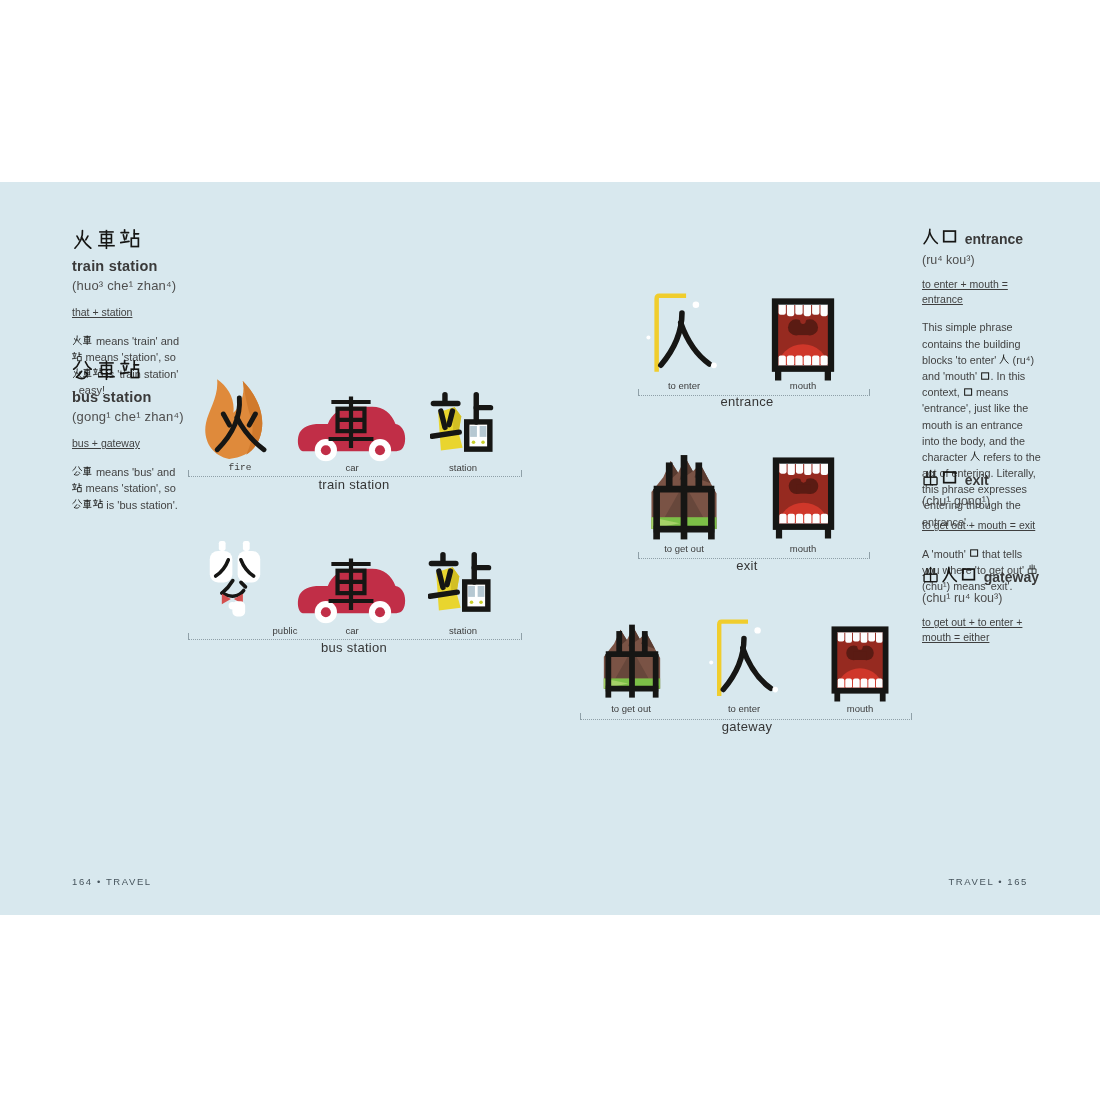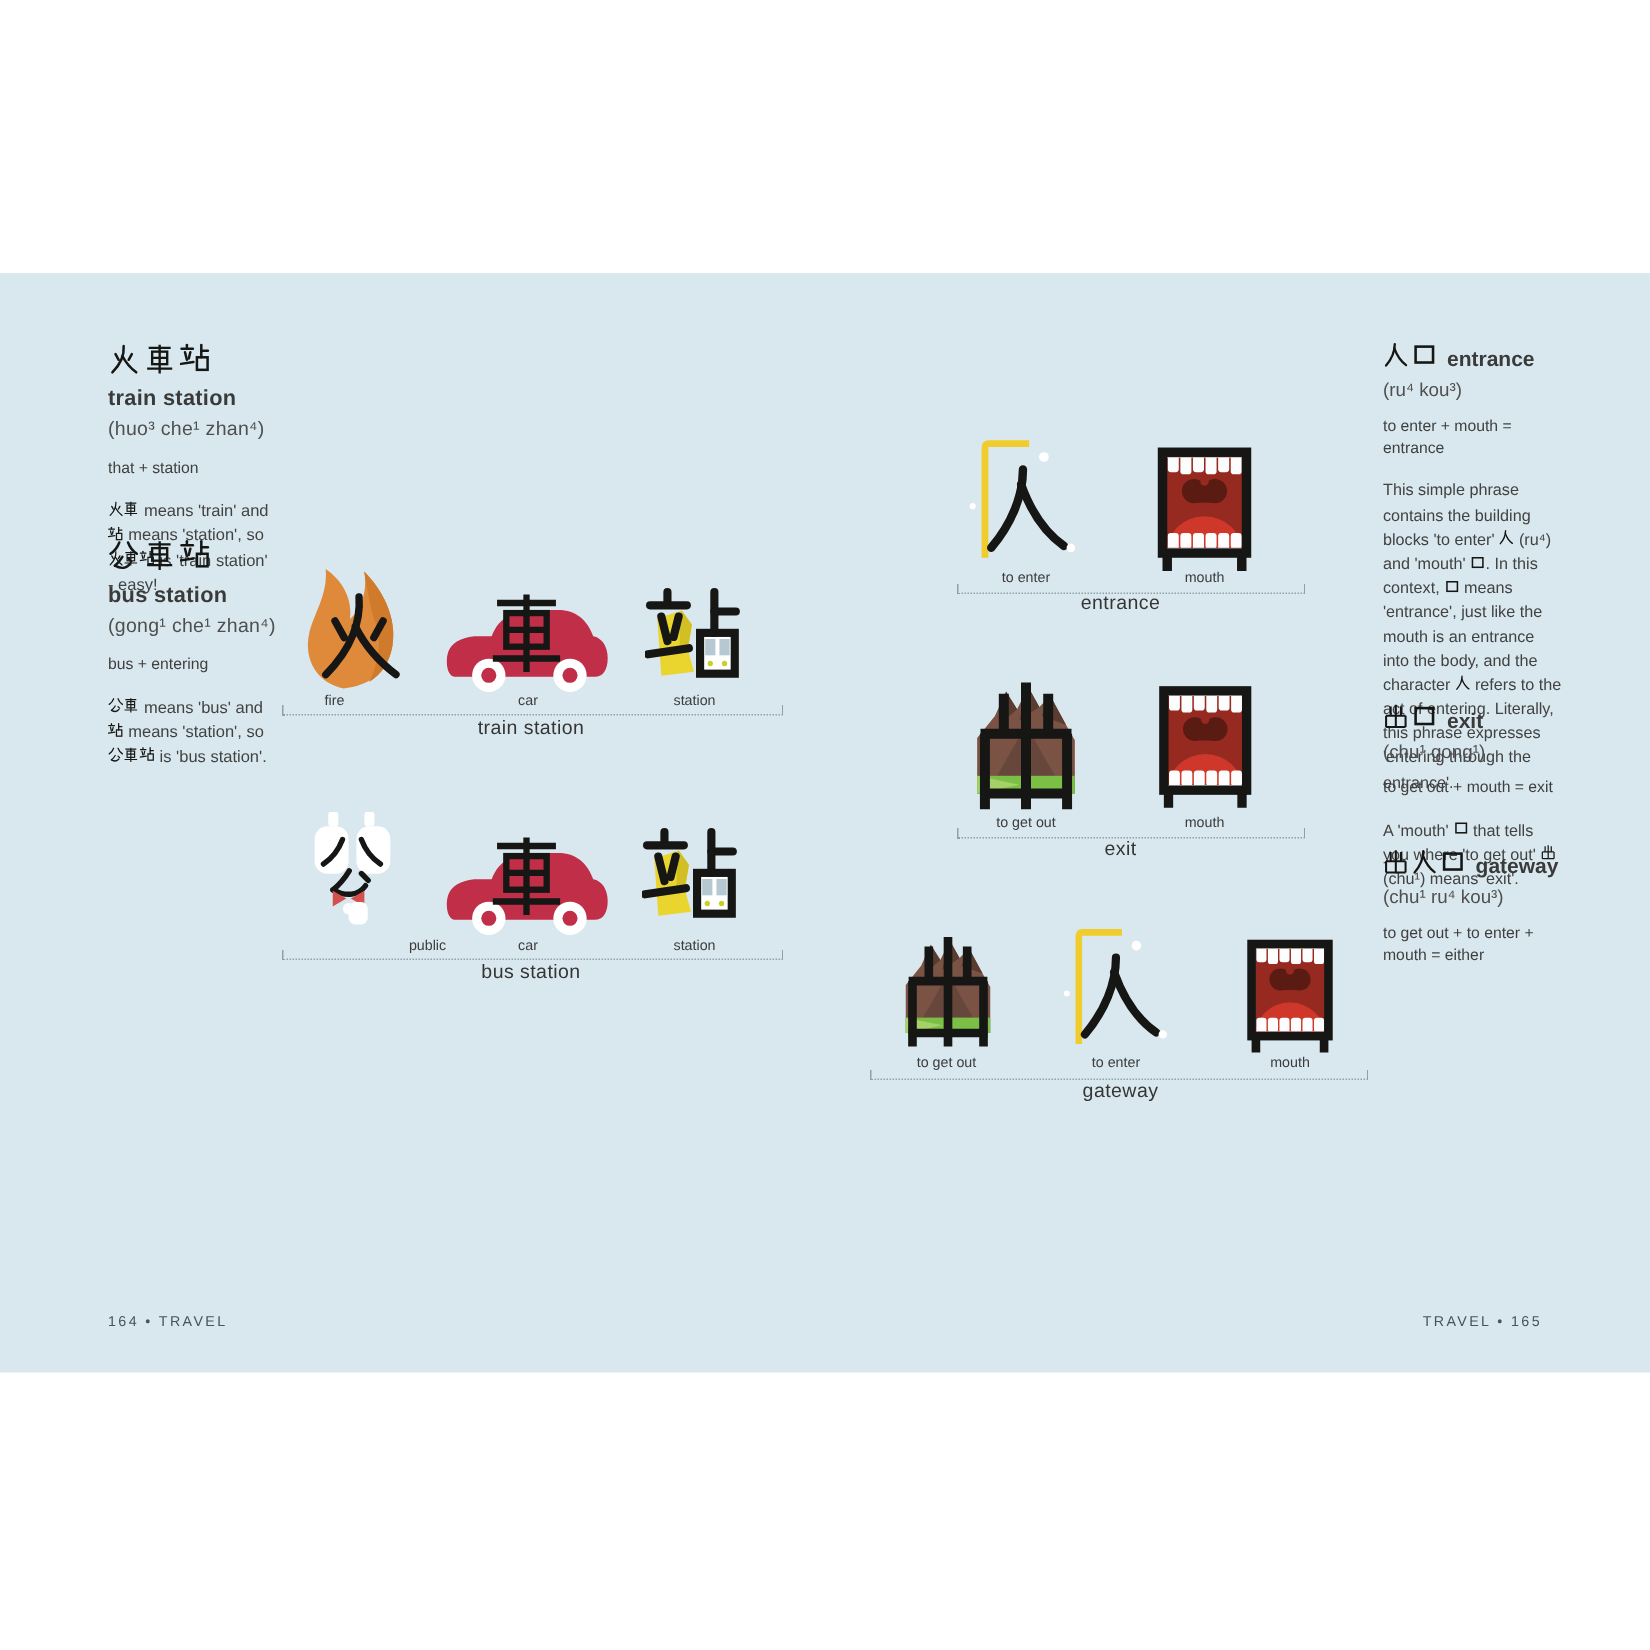--- a/index.html
+++ b/index.html
@@ -7,21 +7,21 @@
   .stage{position:relative;width:1100px;height:1100px;background:#ffffff;overflow:hidden;}
   .blueband{position:absolute;left:0;top:182px;width:1100px;height:733px;background:#d8e8ee;}
   .defs{position:absolute;width:0;height:0;overflow:hidden;}
 
   .txt{position:absolute;color:#424242;}
   .hz-lg{margin:0 0 6px 0;font-size:22px;line-height:1;}
   .hz-lg .cjk{margin-right:3px;}
   .hz-md .cjk{margin-right:2px;}
   .title-lg{font-size:14.5px;font-weight:bold;color:#3a3a3a;margin-bottom:4px;letter-spacing:.2px;}
   .pinyin{font-size:13px;color:#4f4f4f;margin-bottom:12px;letter-spacing:.2px;}
-  .formula{font-size:10.5px;color:#3f3f3f;margin-bottom:13px;line-height:1.4;}
+  .formula{font-size:10.5px;color:#3f3f3f;margin-bottom:13px;line-height:1.4;text-decoration:underline;}
   .body{font-size:11px;line-height:1.5;margin:0;color:#424242;}
   .hz-md{font-size:18px;font-weight:bold;color:#222;}
   .title-inline{font-size:14px;font-weight:bold;color:#3a3a3a;}
   .headrow{margin-bottom:4px;}
   .pinyin-sm{font-size:12.5px;color:#4f4f4f;margin-bottom:10px;}
 
   .cjk{width:.95em;height:.95em;display:inline-block;vertical-align:-0.08em;}
 
   .icon{position:absolute;}
   .icon svg{width:100%;height:100%;display:block;}
@@ -233,21 +233,21 @@
   <section class="txt" style="left:72px;top:360px;width:112px;">
     <h2 class="hz-lg"><svg class="cjk" viewBox="0 0 100 100">
           <use href="#g-gong"></use>
         </svg><svg class="cjk" viewBox="0 0 100 100">
           <use href="#g-che"></use>
         </svg><svg class="cjk" viewBox="0 0 100 100">
           <use href="#g-zhan"></use>
         </svg></h2>
     <div class="title-lg">bus station</div>
     <div class="pinyin">(gong¹ che¹ zhan⁴)</div>
-    <div class="formula">bus + entering</div>
+    <div class="formula">bus + gateway</div>
     <p class="body"><svg class="cjk" viewBox="0 0 100 100">
           <use href="#g-gong"></use>
         </svg><svg class="cjk" viewBox="0 0 100 100">
           <use href="#g-che"></use>
         </svg> means 'bus' and <svg class="cjk" viewBox="0 0 100 100">
           <use href="#g-zhan"></use>
         </svg> means 'station', so <svg class="cjk" viewBox="0 0 100 100">
           <use href="#g-gong"></use>
         </svg><svg class="cjk" viewBox="0 0 100 100">
           <use href="#g-che"></use>
@@ -264,21 +264,21 @@
   <div class="icon" style="left:293px;top:392px;width:116px;height:70px;">
     <svg viewBox="0 0 120 72">
         <use href="#sym-car"></use>
       </svg>
   </div>
   <div class="icon" style="left:430px;top:392px;width:68px;height:68px;">
     <svg viewBox="0 0 100 100">
         <use href="#sym-station"></use>
       </svg>
   </div>
-  <div class="dlabel" style="left:223px;top:462px;">fire</div>
+  <div class="dlabel" style="left:240px;top:462px;font-family:Liberation Mono, monospace;">fire</div>
   <div class="dlabel" style="left:352px;top:462px;">car</div>
   <div class="dlabel" style="left:463px;top:462px;">station</div>
   <div class="bracket" style="left:188px;top:470px;width:332px;"></div>
   <div class="dcaption" style="left:354px;top:477px;">train station</div>
 
   <div class="icon" style="left:203px;top:541px;width:64px;height:83px;">
     <svg viewBox="0 0 85 110">
         <use href="#sym-public"></use>
       </svg>
   </div>

